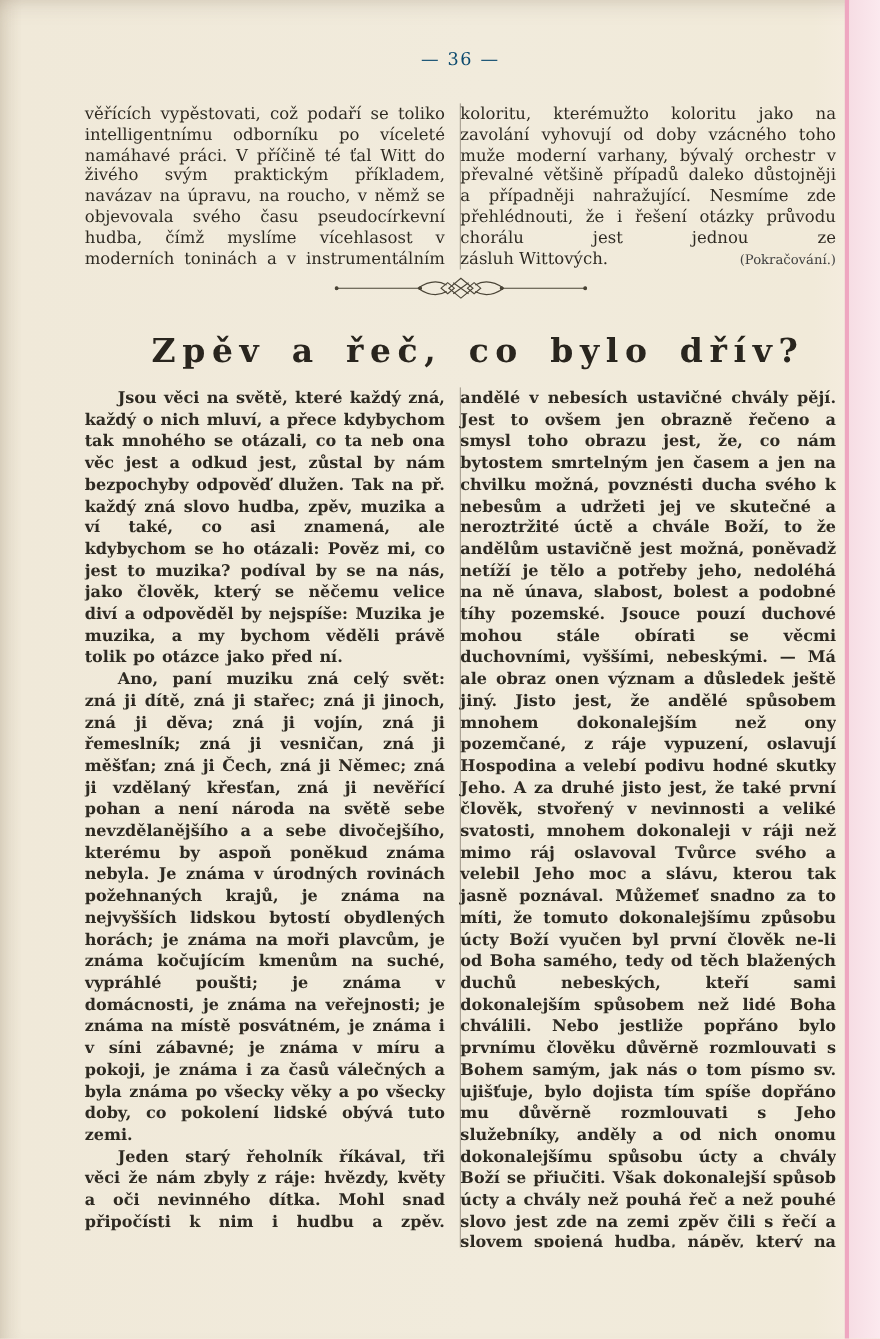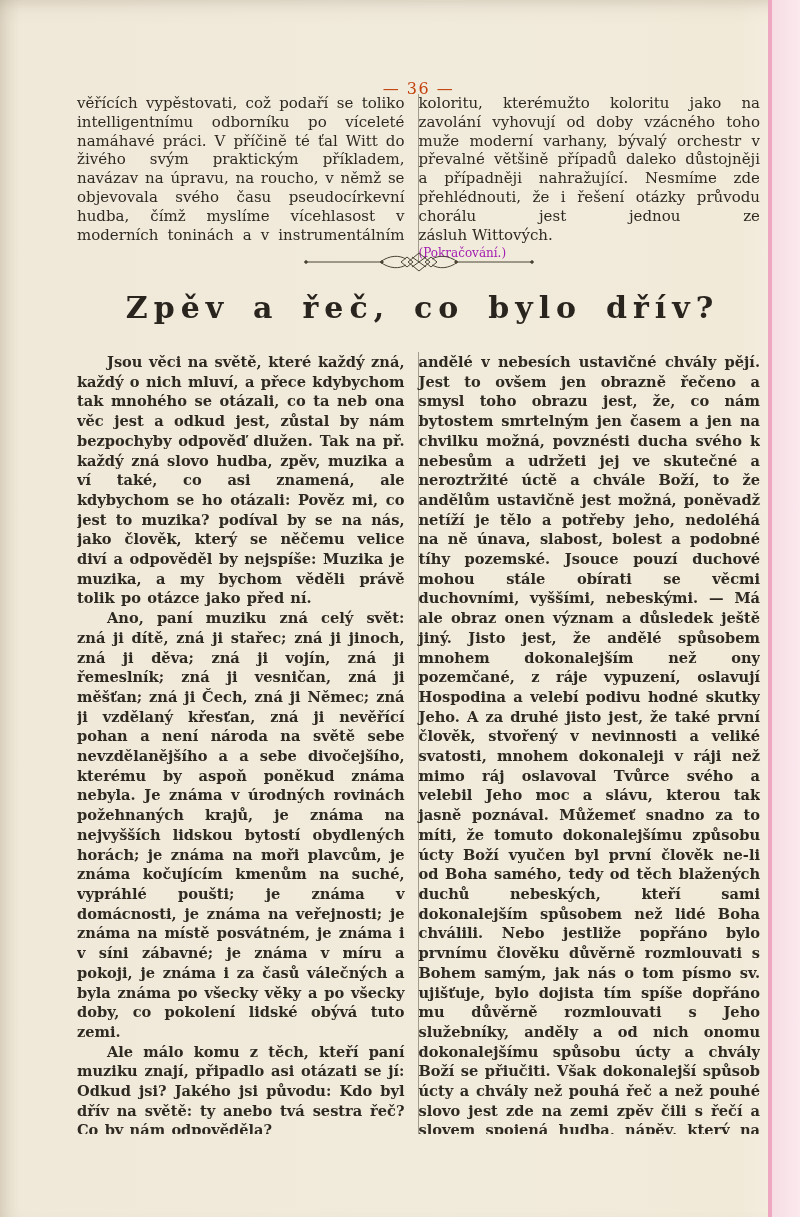--- a/index.html
+++ b/index.html
@@ -13,41 +13,41 @@
   .paper{
     position:absolute;inset:0;
     background:linear-gradient(90deg,#e7dfcd 0px,#f0e9d9 20px,#f1ebdc 55%,#f1ead9 calc(100% - 60px),#f4ecde calc(100% - 32px));
     box-shadow:inset 0 14px 22px -16px rgba(120,100,80,.35), inset 14px 0 22px -18px rgba(120,100,80,.30);
   }
   .edge-pink{position:absolute;top:0;bottom:0;right:0;width:28px;background:linear-gradient(90deg,#f6dde4,#fbe9ee);}
   .edge-line{position:absolute;top:0;bottom:0;right:28px;width:4px;background:#efa6c0;}
   .content{position:absolute;left:77px;width:683px;top:0;height:100%;}
   .page-number{
     position:absolute;top:44px;left:0;width:100%;
-    text-align:center;font-size:16px;letter-spacing:1.5px;color:#c2410c;margin-top:35px;
+    text-align:center;font-size:16px;letter-spacing:1.5px;color:#0c4a6e;
   }
   .columns{display:grid;grid-template-columns:1fr 1fr;}
   .col-l{padding-right:13px;border-right:1px solid #a39c8d;}
   .col-r{}
   
   .prev{position:absolute;top:94px;left:0;width:100%;}
   .prev p{
     margin:0;font-size:15px;line-height:18.8px;
     text-align:justify;text-align-last:justify;word-spacing:1.5px;
   }
   .prev .lastline{
     display:flex;justify-content:space-between;align-items:baseline;
-    font-size:15px;line-height:18.8px;flex-direction:column;
+    font-size:15px;line-height:18.8px;
   }
-  .prev .cont-note{font-size:12px;color:#a21caf;}
+  .prev .cont-note{font-size:12px;color:#404040;}
   
   .ornament{position:absolute;top:250px;left:0;width:100%;text-align:center;}
   
   .title{
-    position:absolute;top:286px;left:0;width:100%;margin:4px;
+    position:absolute;top:286px;left:0;width:100%;margin:16px;
     text-align:center;font-size:30px;font-weight:bold;letter-spacing:.2em;word-spacing:.25em;
     color:#29251e;
   }
   .byline{position:absolute;top:331px;left:0;width:100%;text-align:center;font-size:13.5px;color:#332d24;}
   .byline .b{font-weight:bold;}
   
   .main{position:absolute;top:352px;left:0;width:100%;height:782px;overflow:hidden;}
   .main p{
     margin:0;font-size:14.6px;line-height:19.7px;
     text-align:justify;text-indent:30px;word-spacing:1.2px;font-weight:bold;
@@ -101,21 +101,20 @@
     </svg>
   </div>
 
   <h1 class="title">Zpěv a řeč, co bylo dřív?</h1>
 
 
   <section class="main columns">
     <div class="col-l">
         <p class="para">Jsou věci na světě, které každý zná, každý o nich mluví, a přece kdybychom tak mnohého se otázali, co ta neb ona věc jest a odkud jest, zůstal by nám bezpochyby odpověď dlužen. Tak na př. každý zná slovo hudba, zpěv, muzika a ví také, co asi znamená, ale kdybychom se ho otázali: Pověz mi, co jest to muzika? podíval by se na nás, jako člověk, který se něčemu velice diví a odpověděl by nejspíše: Muzika je muzika, a my bychom věděli právě tolik po otázce jako před ní.</p>
         <p class="para">Ano, paní muziku zná celý svět: zná ji dítě, zná ji stařec; zná ji jinoch, zná ji děva; zná ji vojín, zná ji řemeslník; zná ji vesničan, zná ji měšťan; zná ji Čech, zná ji Němec; zná ji vzdělaný křesťan, zná ji nevěřící pohan a není národa na světě sebe nevzdělanějšího a a sebe divočejšího, kterému by aspoň poněkud známa nebyla. Je známa v úrodných rovinách požehnaných krajů, je známa na nejvyšších lidskou bytostí obydlených horách; je známa na moři plavcům, je známa kočujícím kmenům na suché, vypráhlé poušti; je známa v domácnosti, je známa na veřejnosti; je známa na místě posvátném, je známa i v síni zábavné; je známa v míru a pokoji, je známa i za časů válečných a byla známa po všecky věky a po všecky doby, co pokolení lidské obývá tuto zemi.</p>
-        <p class="para">Ale málo komu z těch, kteří paní muziku znají, připadlo asi otázati se jí: Odkud jsi? Jakého jsi původu: Kdo byl dřív na světě: ty anebo tvá sestra řeč? Co by nám odpověděla?</p>
         <p class="para">Jeden starý řeholník říkával, tři věci že nám zbyly z ráje: hvězdy, květy a oči nevinného dítka. Mohl snad připočísti k nim i hudbu a zpěv.</p>
       </div>
     <div class="col-r">
         <p class="para">andělé v nebesích ustavičné chvály pějí. Jest to ovšem jen obrazně řečeno a smysl toho obrazu jest, že, co nám bytostem smrtelným jen časem a jen na chvilku možná, povznésti ducha svého k nebesům a udržeti jej ve skutečné a neroztržité úctě a chvále Boží, to že andělům ustavičně jest možná, poněvadž netíží je tělo a potřeby jeho, nedoléhá na ně únava, slabost, bolest a podobné tíhy pozemské. Jsouce pouzí duchové mohou stále obírati se věcmi duchovními, vyššími, nebeskými. — Má ale obraz onen význam a důsledek ještě jiný. Jisto jest, že andělé spůsobem mnohem dokonalejším než ony pozemčané, z ráje vypuzení, oslavují Hospodina a velebí podivu hodné skutky Jeho. A za druhé jisto jest, že také první člověk, stvořený v nevinnosti a veliké svatosti, mnohem dokonaleji v ráji než mimo ráj oslavoval Tvůrce svého a velebil Jeho moc a slávu, kterou tak jasně poznával. Můžemeť snadno za to míti, že tomuto dokonalejšímu způsobu úcty Boží vyučen byl první člověk ne-li od Boha samého, tedy od těch blažených duchů nebeských, kteří sami dokonalejším spůsobem než lidé Boha chválili. Nebo jestliže popřáno bylo prvnímu člověku důvěrně rozmlouvati s Bohem samým, jak nás o tom písmo sv. ujišťuje, bylo dojista tím spíše dopřáno mu důvěrně rozmlouvati s Jeho služebníky, anděly a od nich onomu dokonalejšímu spůsobu úcty a chvály Boží se přiučiti. Však dokonalejší spůsob úcty a chvály než pouhá řeč a než pouhé slovo jest zde na zemi zpěv čili s řečí a slovem spojená hudba, nápěv, který na jevo dává i vnitřní pohnutí, vzrušení, nadšení, vnitřní vroucnost a smyslu slova přiměřenou náladu duše.</p>
       </div>
   </section>
 
 </div>
 
 </body></html>

